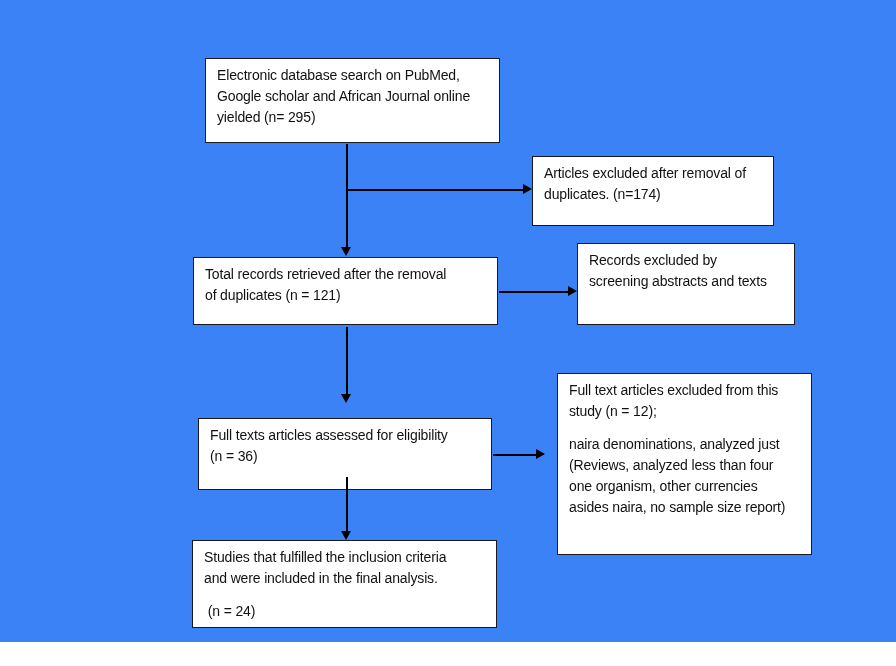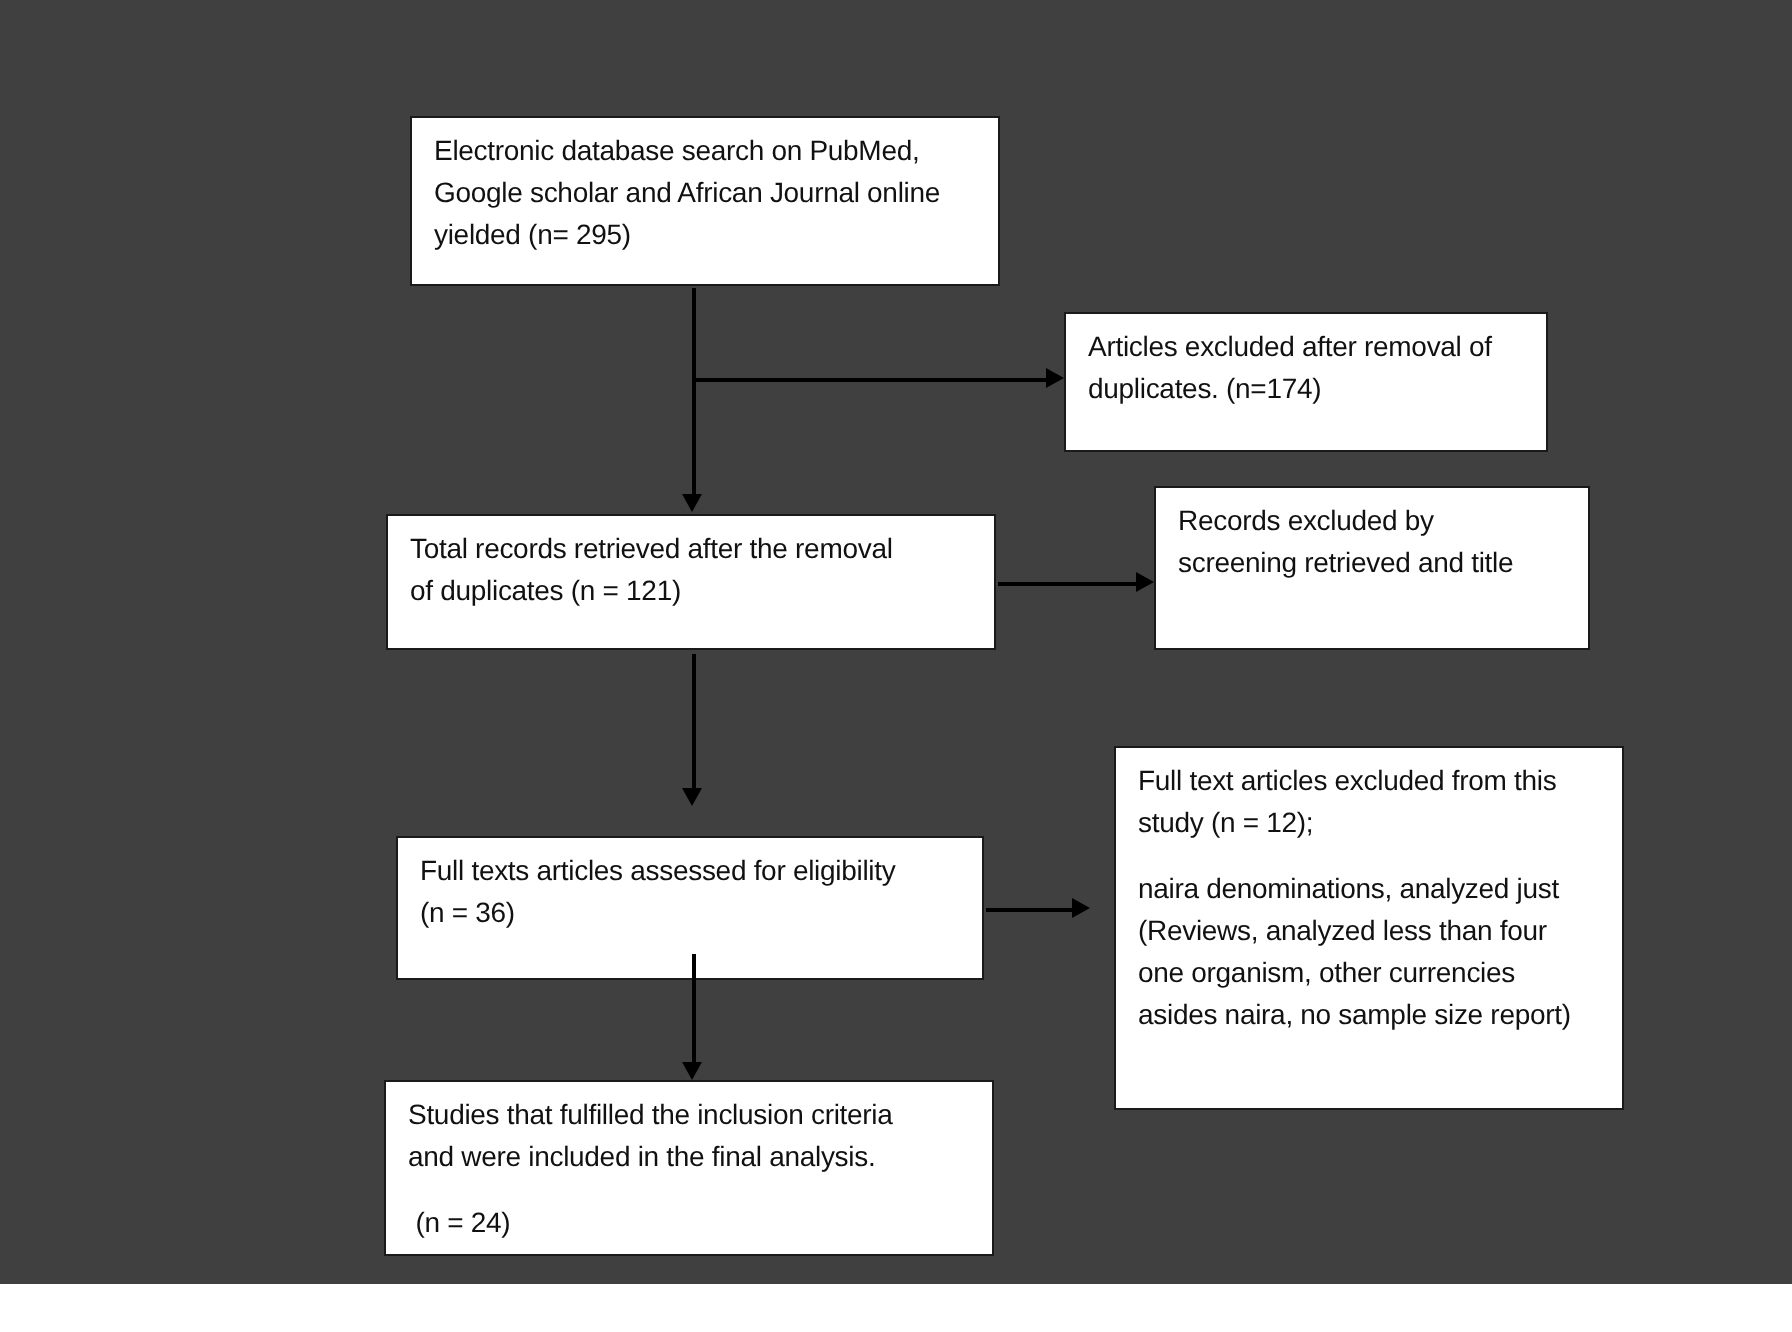--- a/index.html
+++ b/index.html
@@ -4,21 +4,21 @@
 <style>
   html, body {
     margin: 0;
     padding: 0;
     background: #ffffff;
   }
   .canvas {
     position: relative;
     width: 896px;
     height: 642px;
-    background: #404040;
+    background: #3b82f6;
     font-family: "Liberation Sans", sans-serif;
     font-size: 14px;
     line-height: 21px;
     letter-spacing: -0.15px;
     color: #111111;
     overflow: hidden;
   }
   .box {
     position: absolute;
     box-sizing: border-box;
@@ -92,21 +92,21 @@
     <div class="txt">duplicates. (n=174)</div>
   </div>
 
   <div class="box box-total">
     <div class="txt">Total records retrieved after the removal</div>
     <div class="txt">of duplicates (n = 121)</div>
   </div>
 
   <div class="box box-screen">
     <div class="txt">Records excluded by</div>
-    <div class="txt">screening retrieved and title</div>
+    <div class="txt">screening abstracts and texts</div>
   </div>
 
   <div class="box box-assessed">
     <div class="txt">Full texts articles assessed for eligibility</div>
     <div class="txt">(n = 36)</div>
   </div>
 
   <div class="box box-ftexcl">
     <div class="txt">Full text articles excluded from this</div>
     <div class="txt">study (n = 12);</div>

